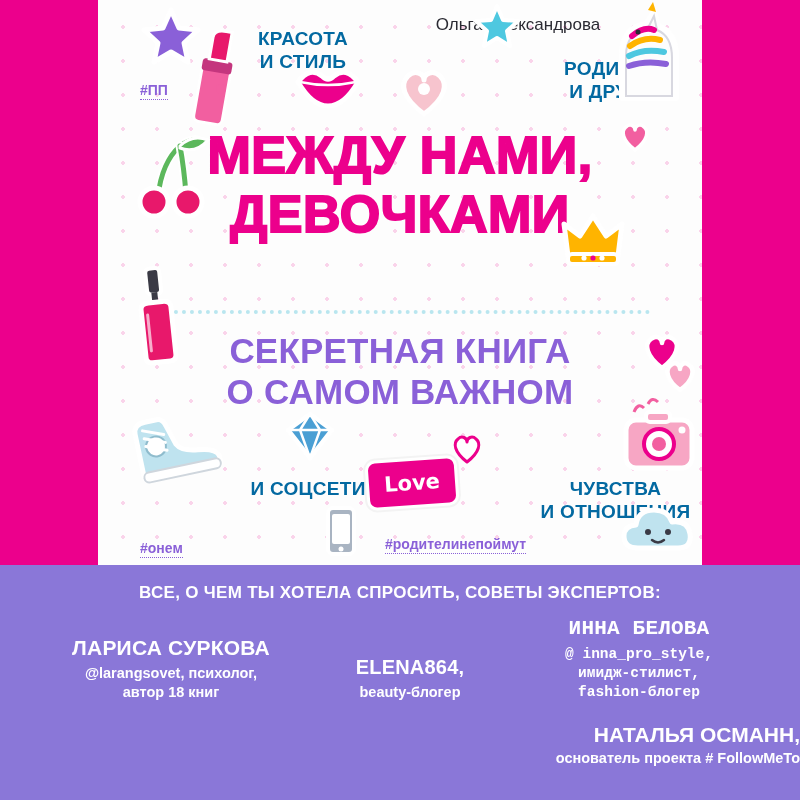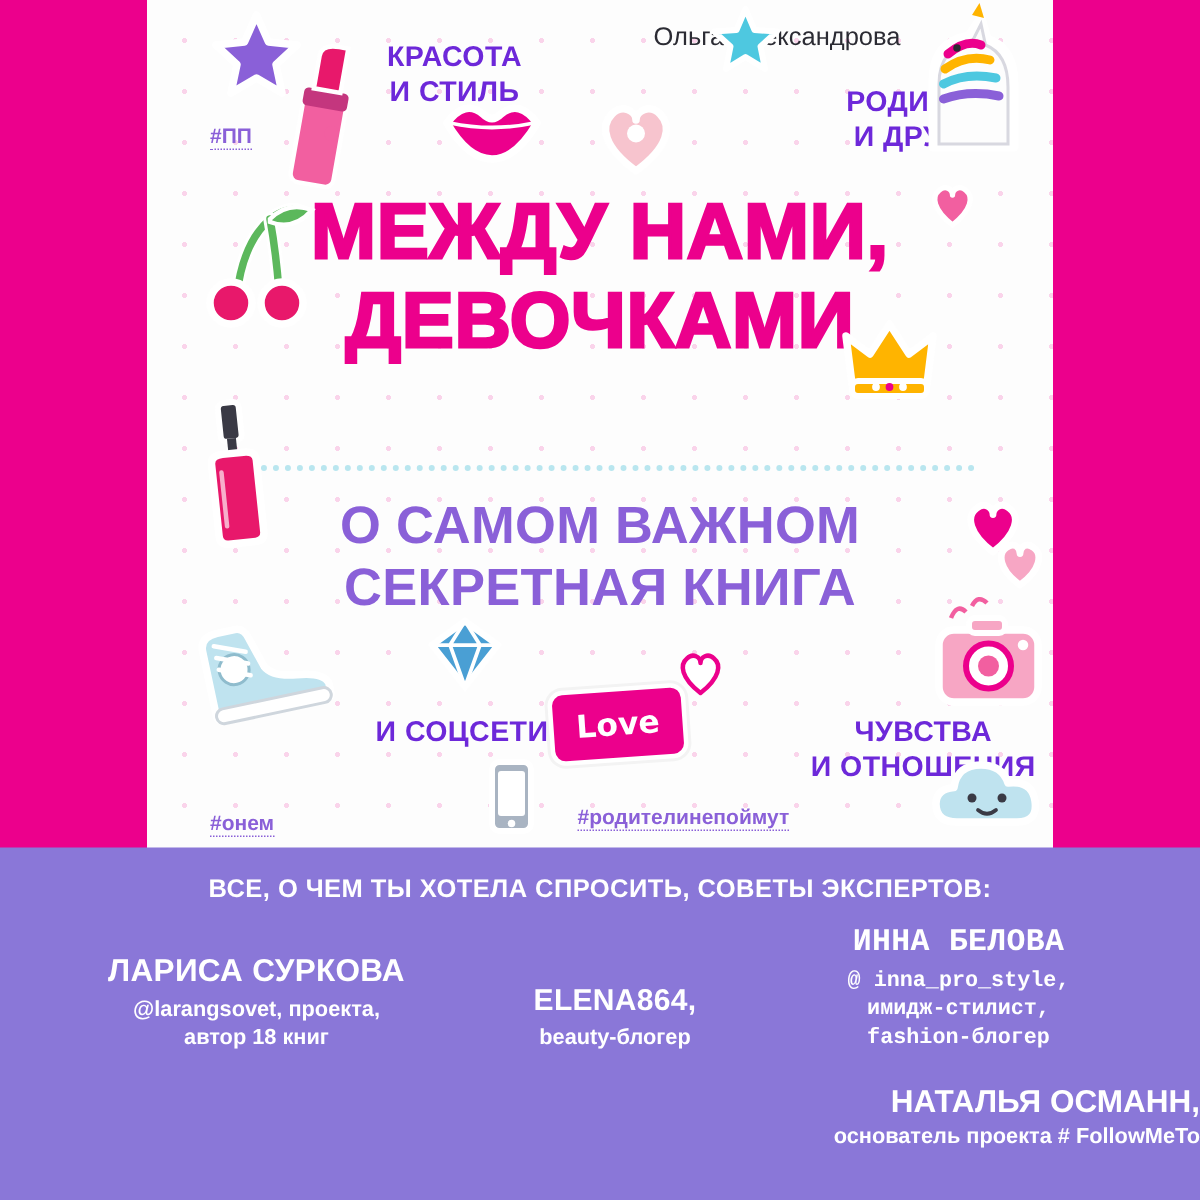--- a/index.html
+++ b/index.html
@@ -98,21 +98,21 @@
     width: 180px;
     text-align: center;
     color: #2b2b33;
     font-size: 17px;
     line-height: 1.25;
     font-weight: 500;
   }
   
   .cat {
     position: absolute;
-    color: #6d28d9;
+    color: #0369a1;
     font-weight: bold;
     font-size: 19px;
     line-height: 1.2;
     text-align: center;
     letter-spacing: 0.3px;
   }
   .cat.beauty { left: 130px; top: 28px; width: 150px; }
   .cat.parents { left: 440px; top: 58px; width: 160px; }
   .cat.hobby { left: 130px; top: 478px; width: 160px; }
   .cat.feelings { left: 430px; top: 478px; width: 175px; }
@@ -256,22 +256,22 @@
     <div class="hashtag parents-nope">#родителинепоймут</div>
 
     <div class="title-wrap">
       <div class="title-line l1">МЕЖДУ НАМИ,</div>
       <div class="title-line l2">ДЕВОЧКАМИ</div>
     </div>
 
     <div class="divider"></div>
 
     <div class="subtitle-wrap">
+      <span class="subtitle-line">СЕКРЕТНАЯ КНИГА</span>
       <span class="subtitle-line">О САМОМ ВАЖНОМ</span>
-      <span class="subtitle-line">СЕКРЕТНАЯ КНИГА</span>
     </div>
 
     <div class="love-badge">Love</div>
 
     <div class="sticker" style="left:42px; top:6px;">
       <svg width="62" height="60" viewBox="0 0 62 60">
         <path d="M31 4 L39 22 L58 24 L44 37 L48 56 L31 46 L14 56 L18 37 L4 24 L23 22 Z" fill="#8a60d8" stroke="#ffffff" stroke-width="5" stroke-linejoin="round"></path>
       </svg>
     </div>
 
@@ -427,21 +427,21 @@
 
   </div>
 
   <div class="panel">
     <div class="panel-head">ВСЕ, О ЧЕМ ТЫ ХОТЕЛА СПРОСИТЬ, СОВЕТЫ ЭКСПЕРТОВ:</div>
 
     <div class="experts">
       <div class="expert e1">
         <div class="name">ЛАРИСА СУРКОВА</div>
         <div class="desc">
-          <div>@larangsovet, проекта,</div>
+          <div>@larangsovet, психолог,</div>
           <div>автор 18 книг</div>
         </div>
       </div>
 
       <div class="expert e2">
         <div class="name">ELENA864,</div>
         <div class="desc">
           <div>beauty-блогер</div>
         </div>
       </div>

